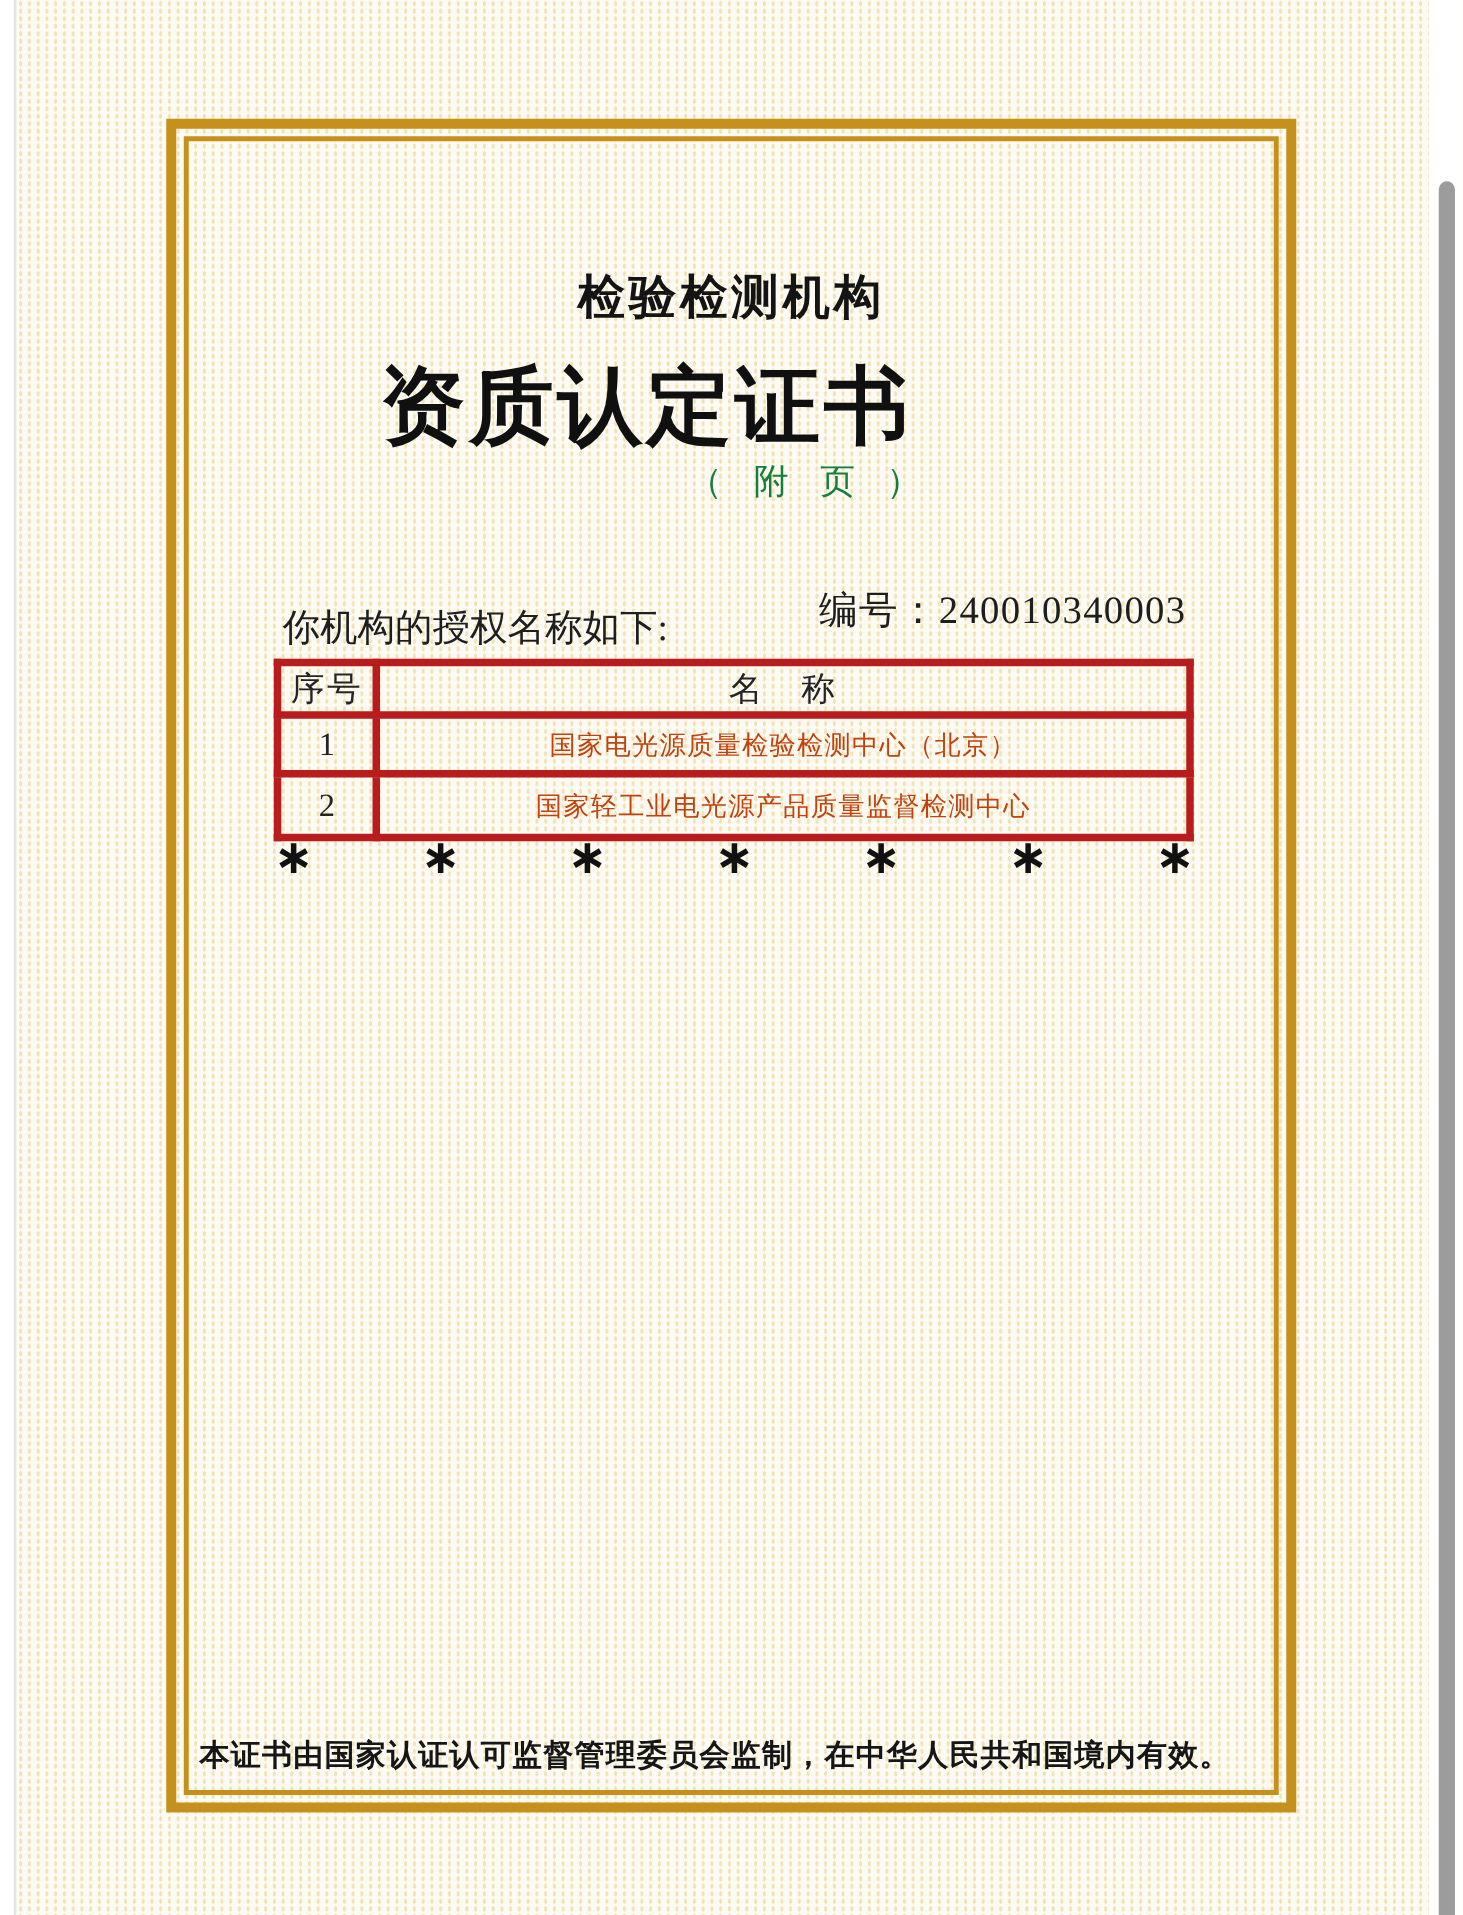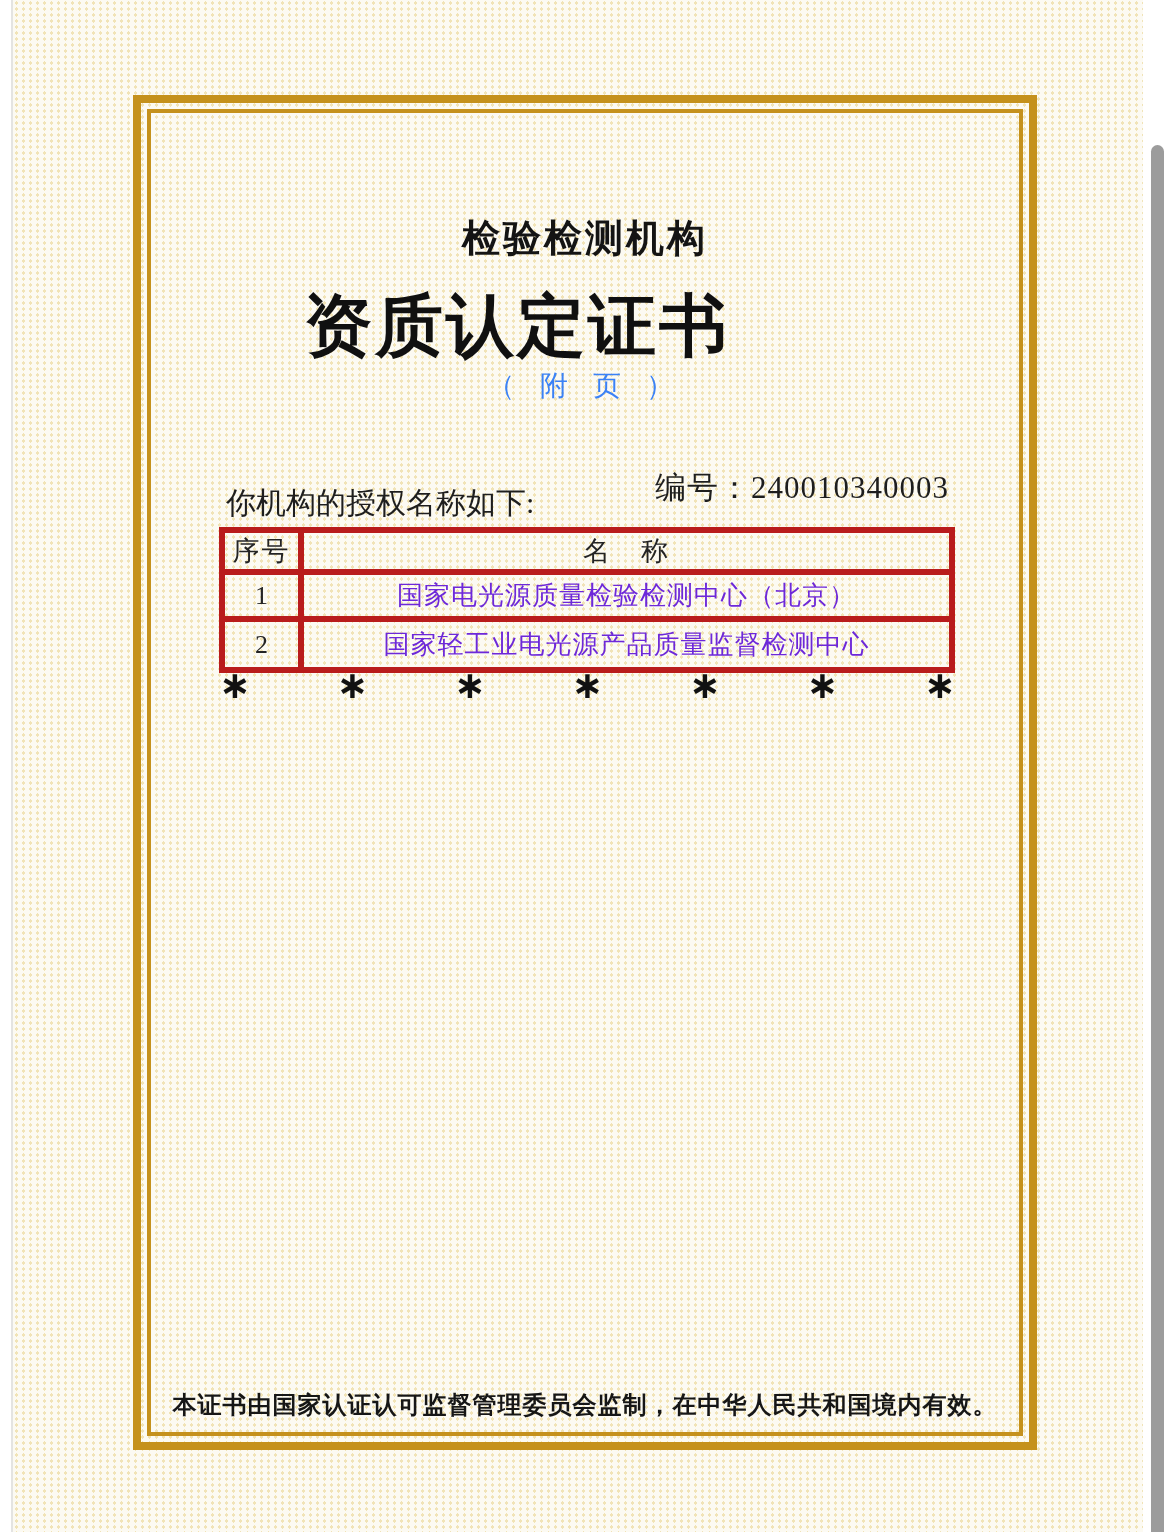--- a/index.html
+++ b/index.html
@@ -40,22 +40,22 @@
     left:133px; top:219px; width:904px; text-align:center;
     font-family:"Liberation Sans", sans-serif; font-weight:700;
     font-size:38px; letter-spacing:3px; color:#141414; line-height:1;
   }
   .title-line2 {
     left:133px; top:291px; width:768px; text-align:center;
     font-family:"Liberation Sans", sans-serif; font-weight:900;
     font-size:68px; letter-spacing:3px; color:#101010; line-height:1;
   }
   .subtitle {
-    left:133px; top:372px; width:904px; text-align:center;
-    font-size:28px; letter-spacing:9px; color:#3b82f6; line-height:1;
+    left:133px; top:372px; width:1030px; text-align:center;
+    font-size:28px; letter-spacing:9px; color:#15803d; line-height:1;
   }
   .cert-no {
     left:655px; top:471px; font-size:31px; color:#1e1e1e; line-height:1.1;
     letter-spacing:1px; white-space:nowrap;
   }
   .intro {
     left:226px; top:486px; font-size:30px; color:#1e1e1e; line-height:1.1;
     white-space:nowrap;
   }
   .names-table {
@@ -65,29 +65,29 @@
   .names-table th, .names-table td {
     border:6px solid #b91c1c; text-align:center; vertical-align:middle;
     font-weight:normal; color:#242424;
   }
   .names-table col.c-no { width:79px; }
   .names-table tr.hdr  { height:37px; }
   .names-table tr.r1   { height:47px; }
   .names-table tr.r2   { height:51px; }
   .names-table th { font-size:27px; letter-spacing:2px; }
   .names-table td.no-cell { font-size:26px; }
-  .names-table td.name-cell { font-size:26px; color:#6d28d9; letter-spacing:1px;margin-top:48px; }
+  .names-table td.name-cell { font-size:21px; color:#c2410c; letter-spacing:1px;margin-top:48px; }
   .stars {
     left:219px; top:666px; width:737px;
     display:flex; justify-content:space-between; align-items:center;
     font-family:"DejaVu Sans", sans-serif;
     font-size:38px; font-weight:700; color:#111; line-height:1;
   }
   .footer-note {
-    left:133px; top:1391px; width:904px; text-align:center;
+    left:120px; top:1391px; width:904px; text-align:center;
     font-family:"Liberation Sans", sans-serif; font-weight:700;
     font-size:24px; color:#161616; letter-spacing:1px; line-height:1.2;
   }
 </style>
 </head>
 <body>
 
 <div class="stage">
 
   <div class="paper"></div>

